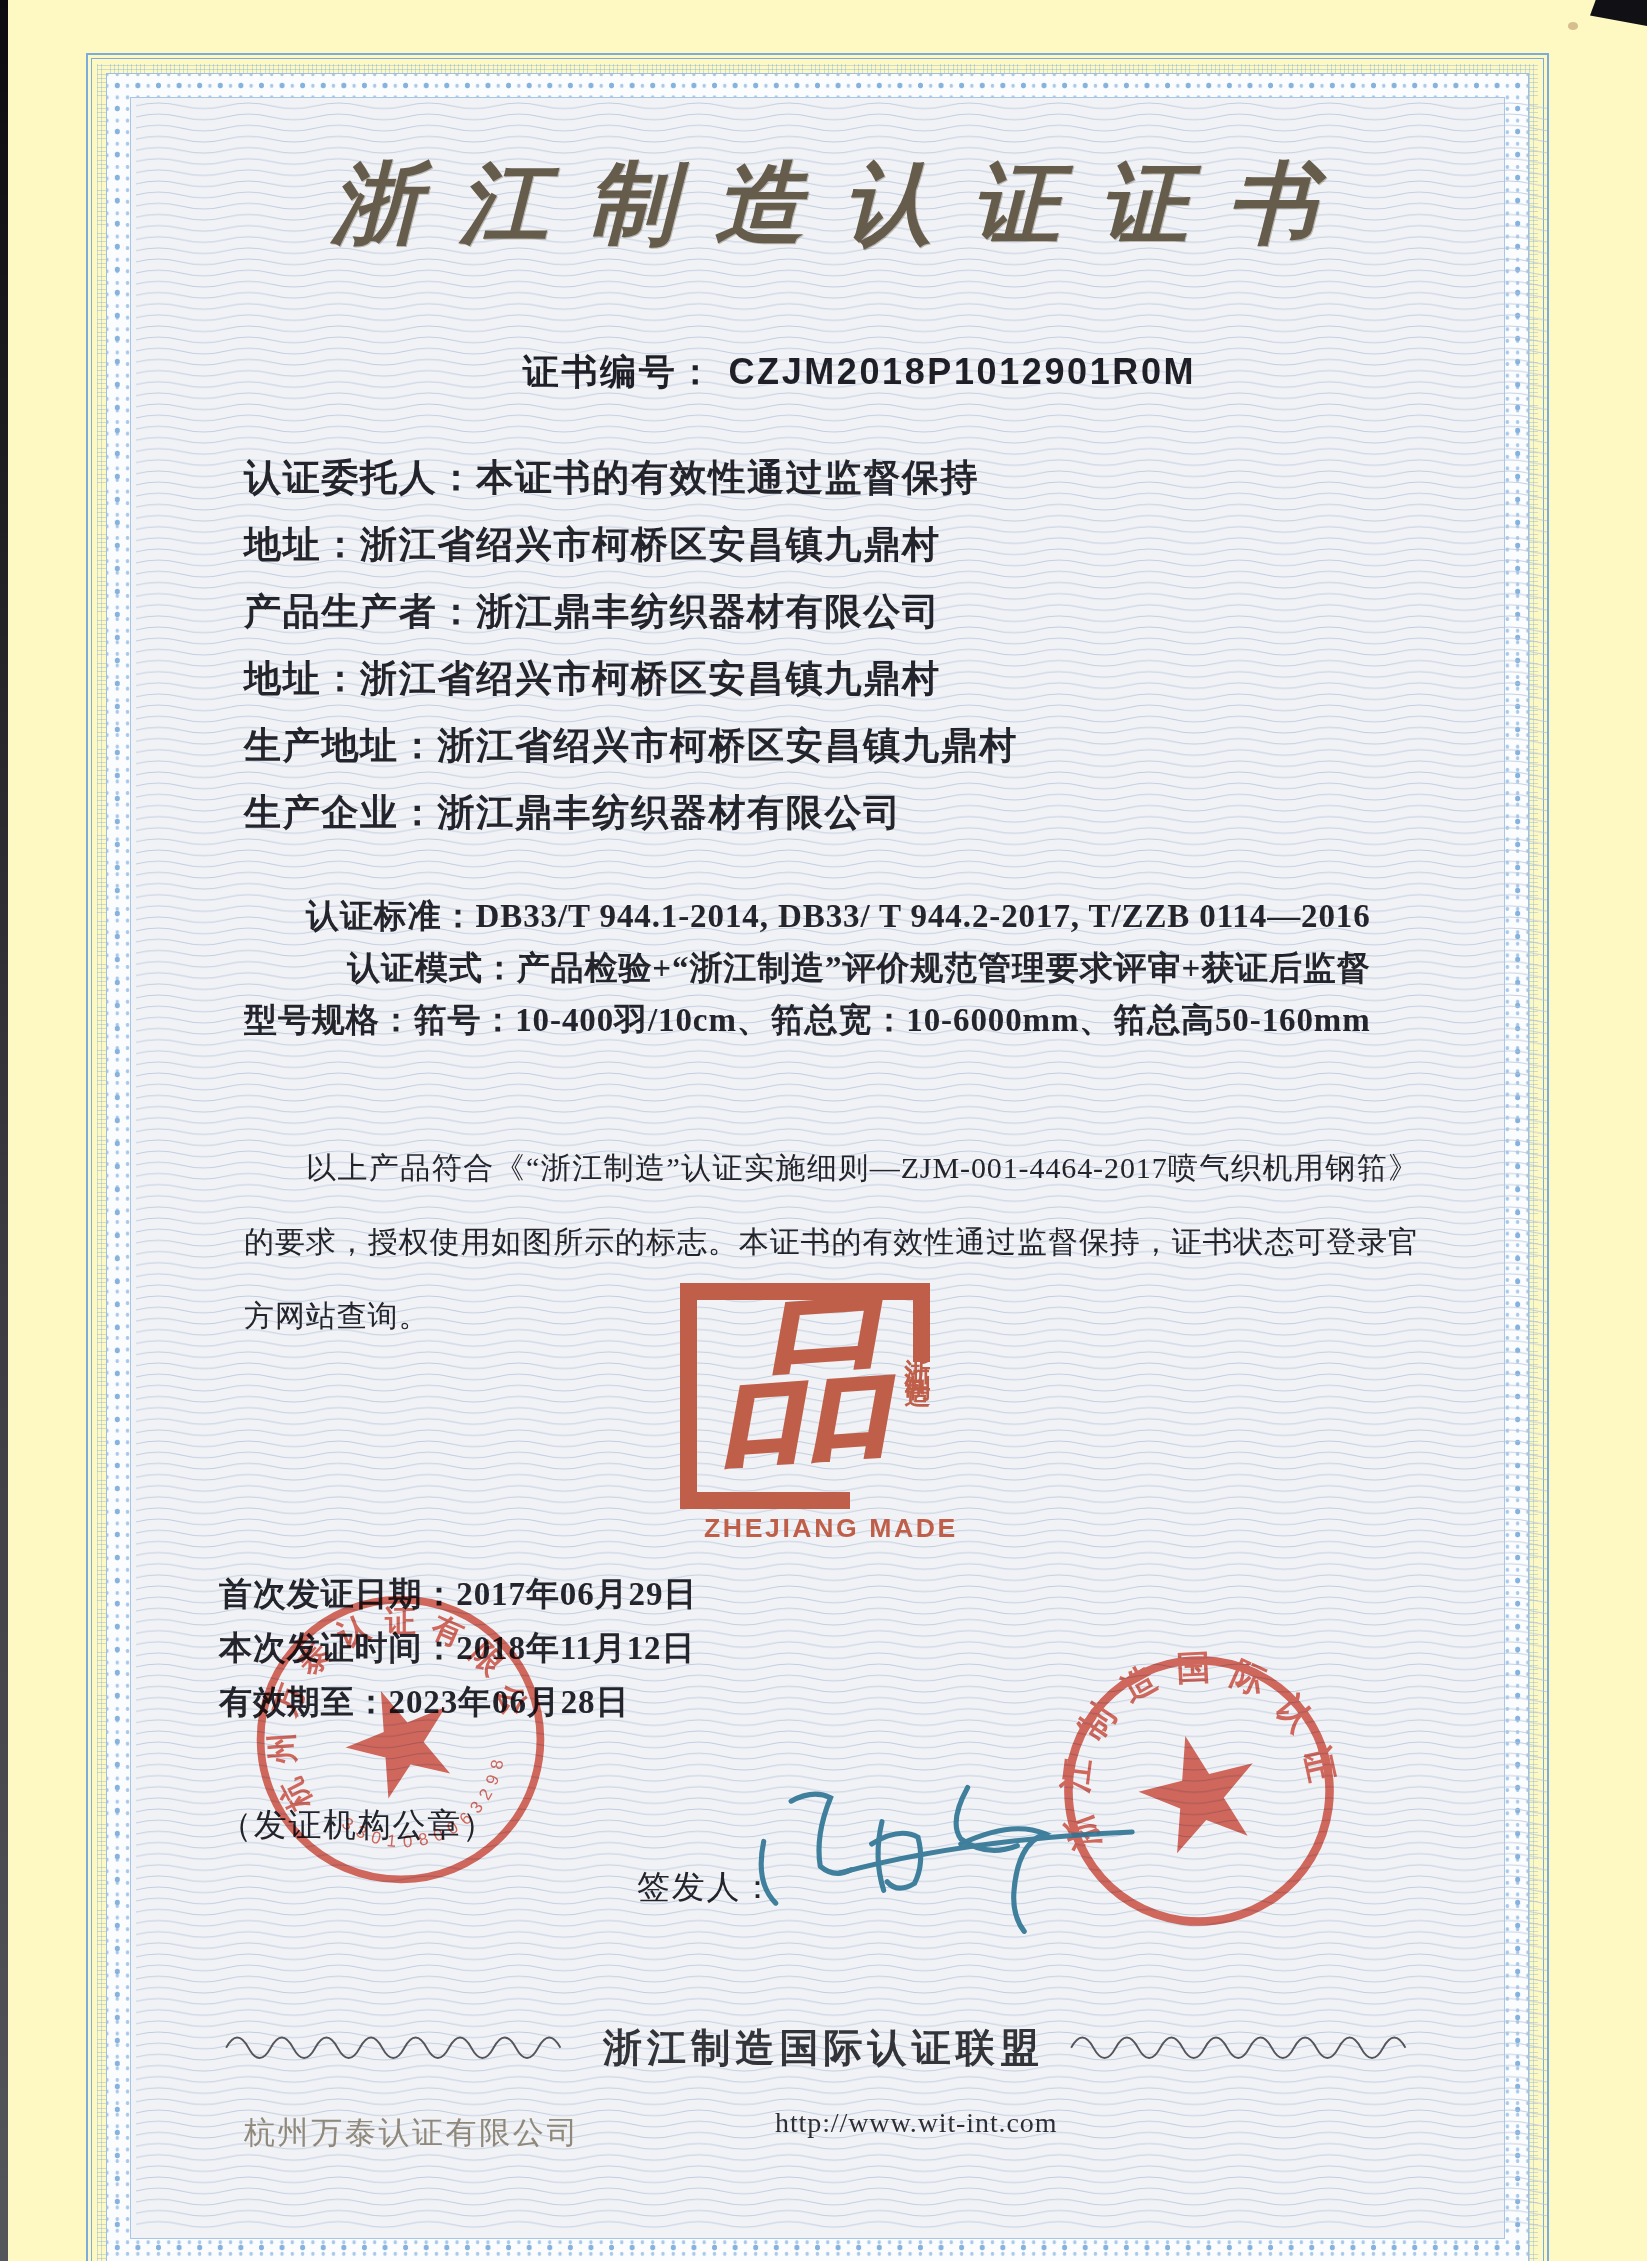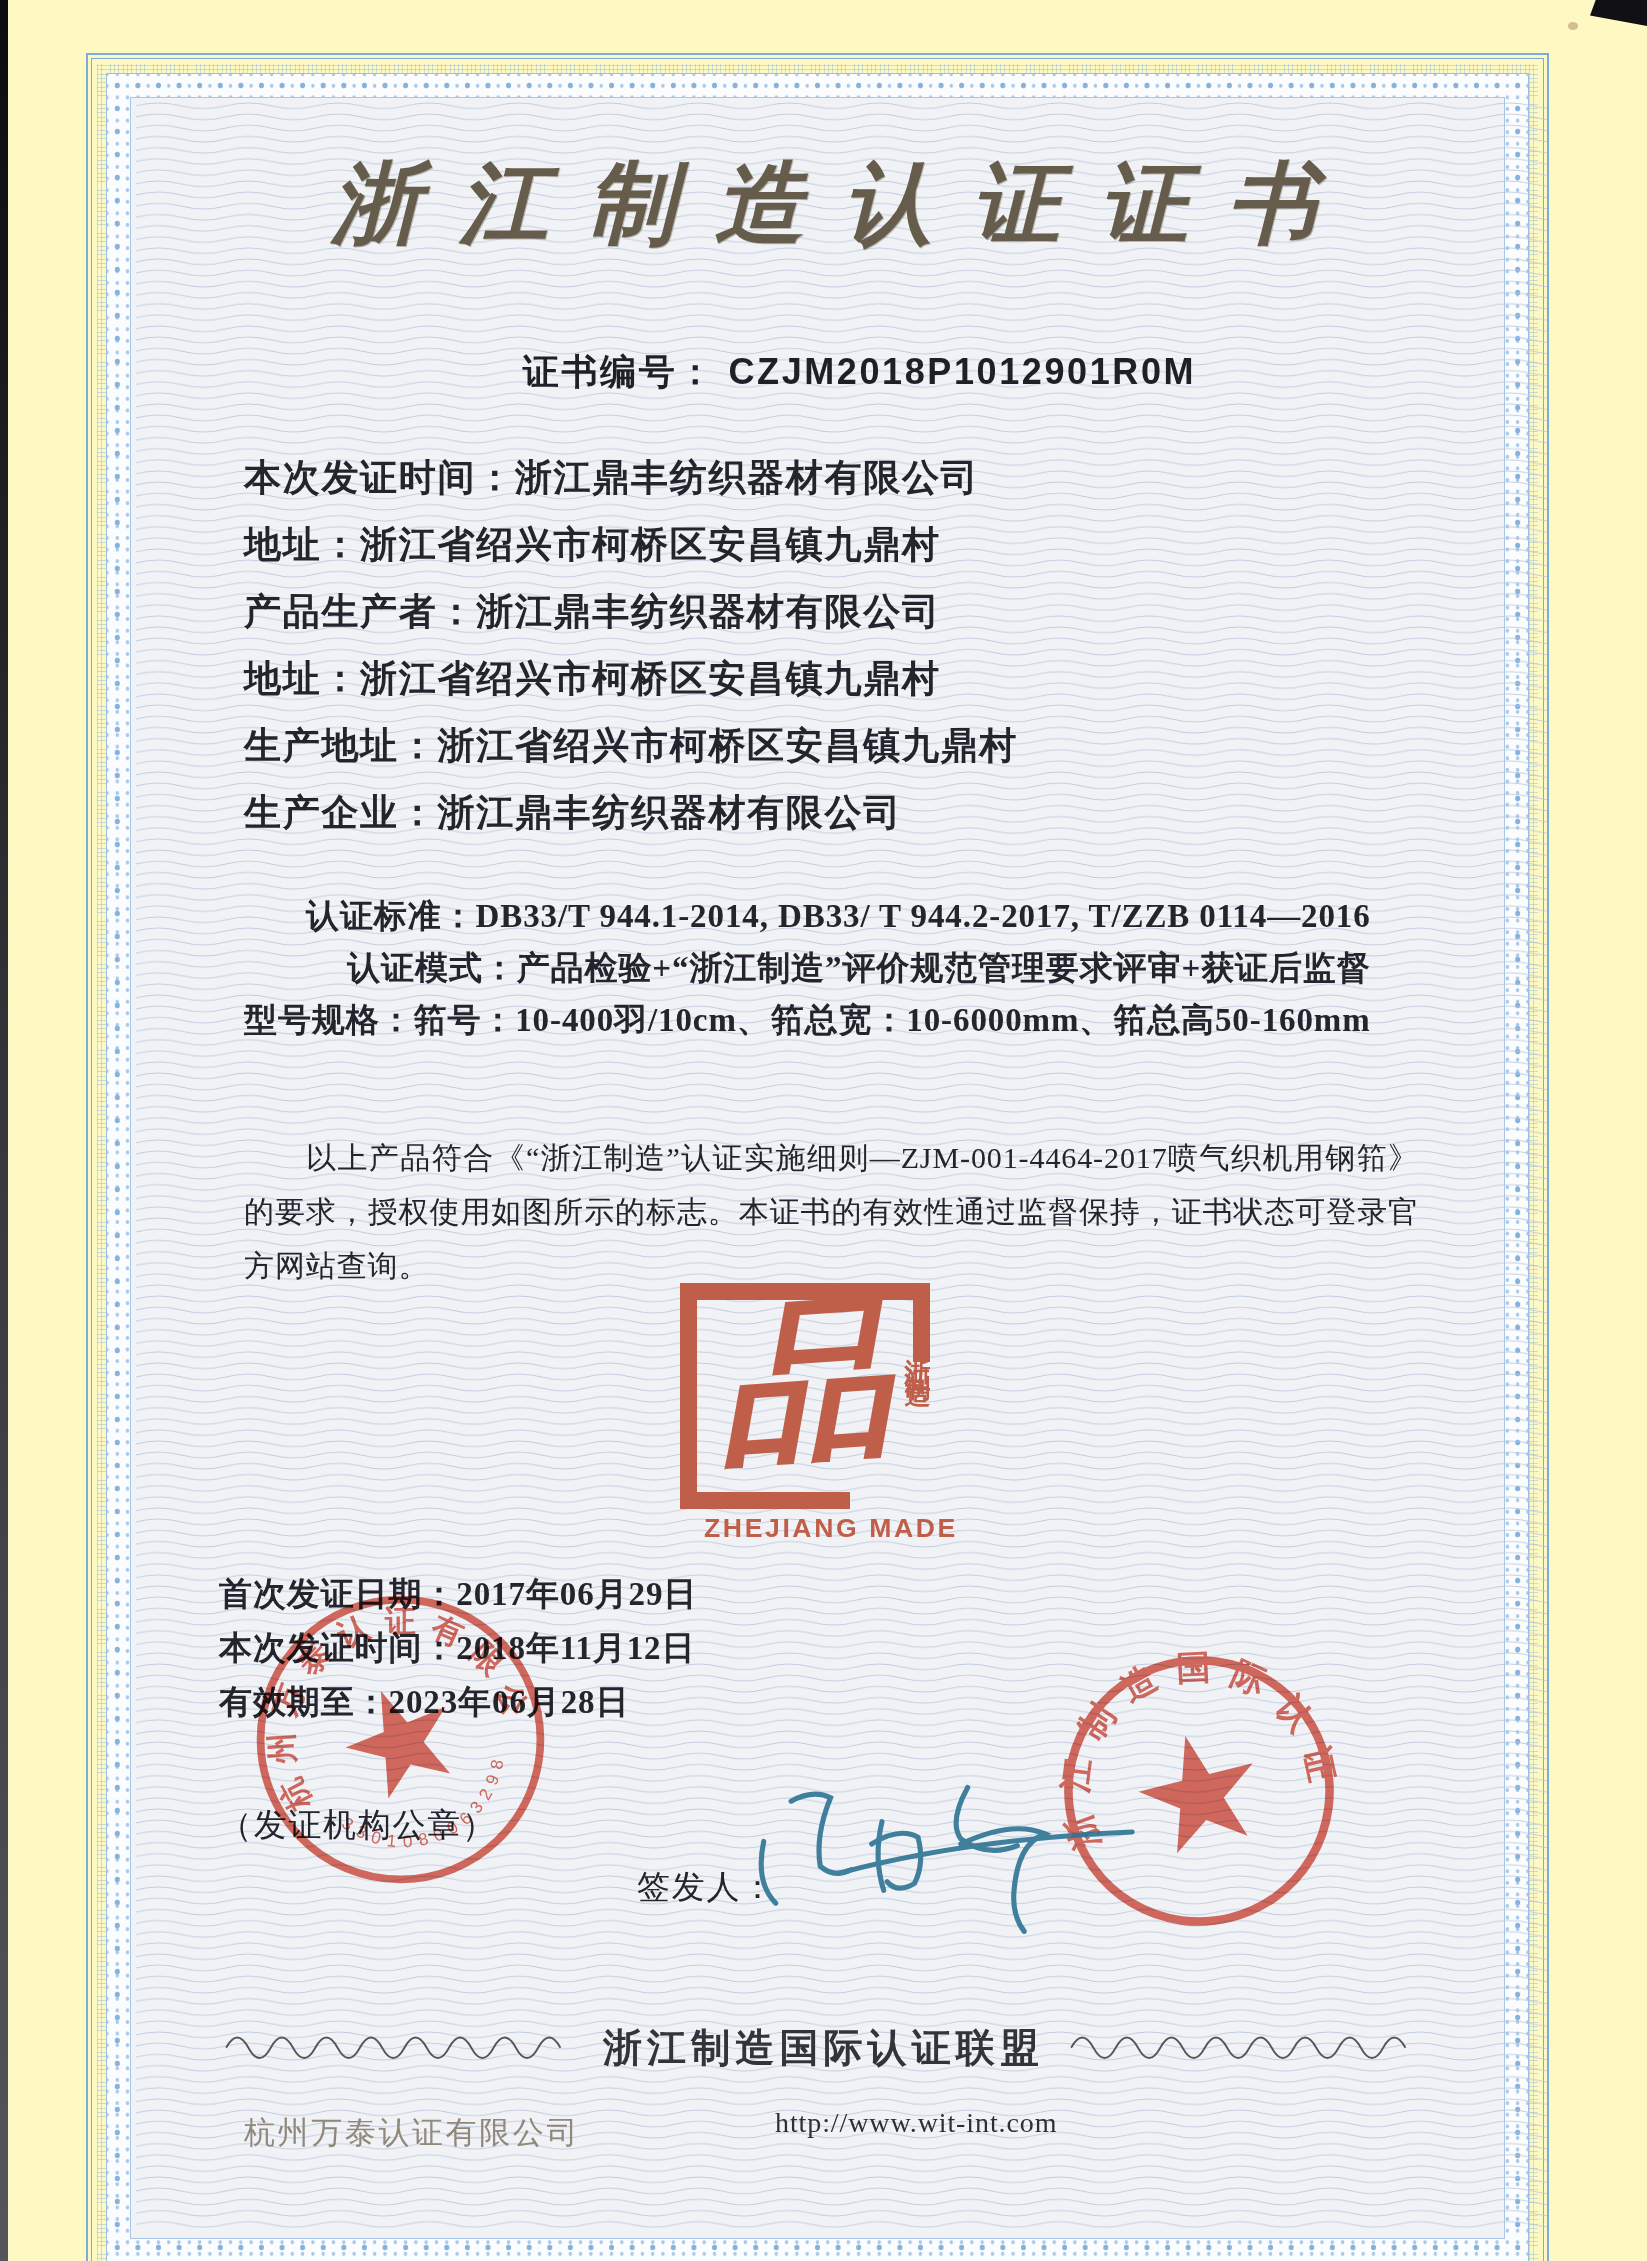--- a/index.html
+++ b/index.html
@@ -30,21 +30,21 @@
   .abs{position:absolute;z-index:2;}
   #title{left:0;top:144px;width:100%;text-align:center;font-size:89px;font-weight:bold;
          font-style:italic;letter-spacing:39px;padding-left:39px;box-sizing:border-box;
          color:#655c4c;text-shadow:0.9px 0.9px 0 rgba(90,80,60,.35);}
   #certno{left:0;top:348px;width:100%;text-align:center;font-family:"Liberation Sans",sans-serif;
           font-size:36px;font-weight:bold;letter-spacing:2.6px;color:#1e1f27;padding-left:36px;}
   #info{left:244px;top:453px;}
   #info .ln{height:67px;font-size:37px;font-weight:bold;letter-spacing:1.7px;white-space:nowrap;}
   #specs{left:244px;top:894px;text-align:right;}
   #specs .ln{height:52px;font-size:33px;font-weight:bold;letter-spacing:0.9px;white-space:nowrap;}
-  #para{left:244px;top:1131px;width:1175px;font-size:30px;line-height:54px;text-align:justify;
+  #para{left:244px;top:1131px;width:1175px;font-size:30px;line-height:74px;text-align:justify;
         text-indent:62px;letter-spacing:0.9px;}
   #dates{left:219px;top:1572px;}
   #dates .ln{height:54px;font-size:33px;font-weight:bold;letter-spacing:0.9px;white-space:nowrap;}
   #sealnote{left:219px;top:1772px;font-size:33px;letter-spacing:1.7px;margin-top:31px;}
   #issuer{left:637px;top:1865px;font-size:33px;letter-spacing:1.7px;}
   
   #logo{left:680px;top:1283px;width:268px;height:259px;z-index:2;}
   #logo .bar{position:absolute;background:#c05f49;}
   #logo .glyph{position:absolute;left:39px;top:8.6px;font-size:172px;line-height:1.05;
                font-weight:bold;font-style:italic;color:#c05f49;transform:rotate(-4deg);}
@@ -86,21 +86,21 @@
         <path d="M0 6.5 Q26 0 52.5 6.5 T105 6.5" fill="none" stroke="#b3c3da" stroke-width="1.2"></path>
       </pattern>
     </defs>
     <rect width="100%" height="100%" fill="url(#wv)" opacity="0.8"></rect>
   </svg>
 
   <div class="abs" id="title">浙江制造认证证书</div>
   <div class="abs" id="certno">证书编号： CZJM2018P1012901R0M</div>
 
   <div class="abs" id="info">
-    <div class="ln">本次发证时间：浙江鼎丰纺织器材有限公司</div>
+    <div class="ln">认证委托人：本证书的有效性通过监督保持</div>
     <div class="ln">地址：浙江省绍兴市柯桥区安昌镇九鼎村</div>
     <div class="ln">产品生产者：浙江鼎丰纺织器材有限公司</div>
     <div class="ln">地址：浙江省绍兴市柯桥区安昌镇九鼎村</div>
     <div class="ln">生产地址：浙江省绍兴市柯桥区安昌镇九鼎村</div>
     <div class="ln">生产企业：浙江鼎丰纺织器材有限公司</div>
   </div>
 
   <div class="abs" id="specs">
     <div class="ln">认证标准：DB33/T 944.1-2014, DB33/ T 944.2-2017, T/ZZB 0114—2016</div>
     <div class="ln">认证模式：产品检验+“浙江制造”评价规范管理要求评审+获证后监督</div>

